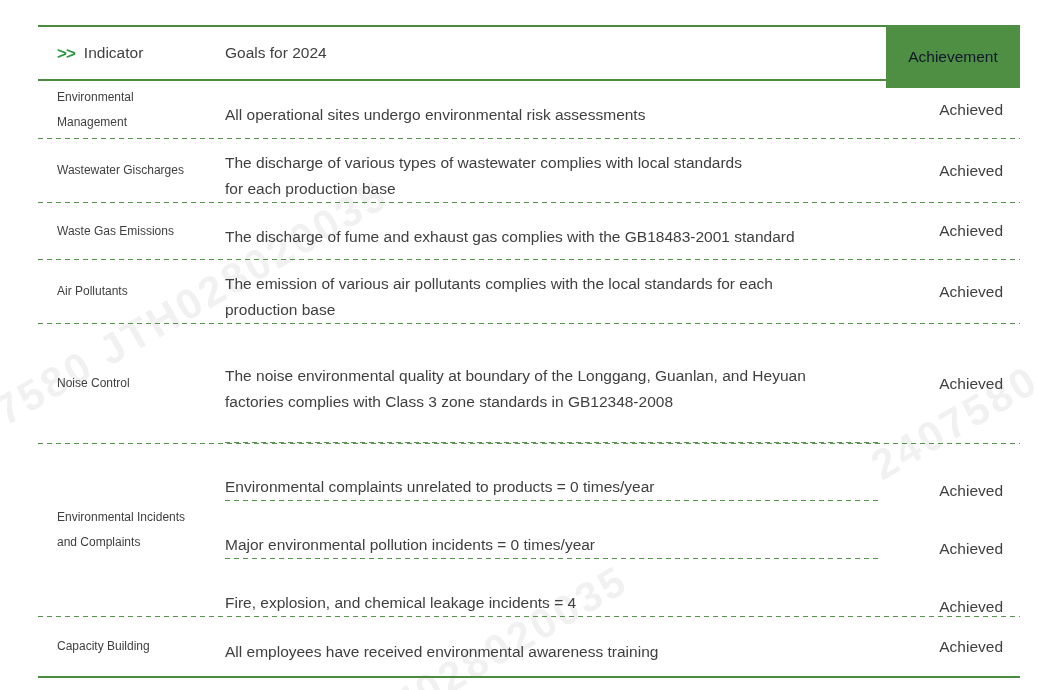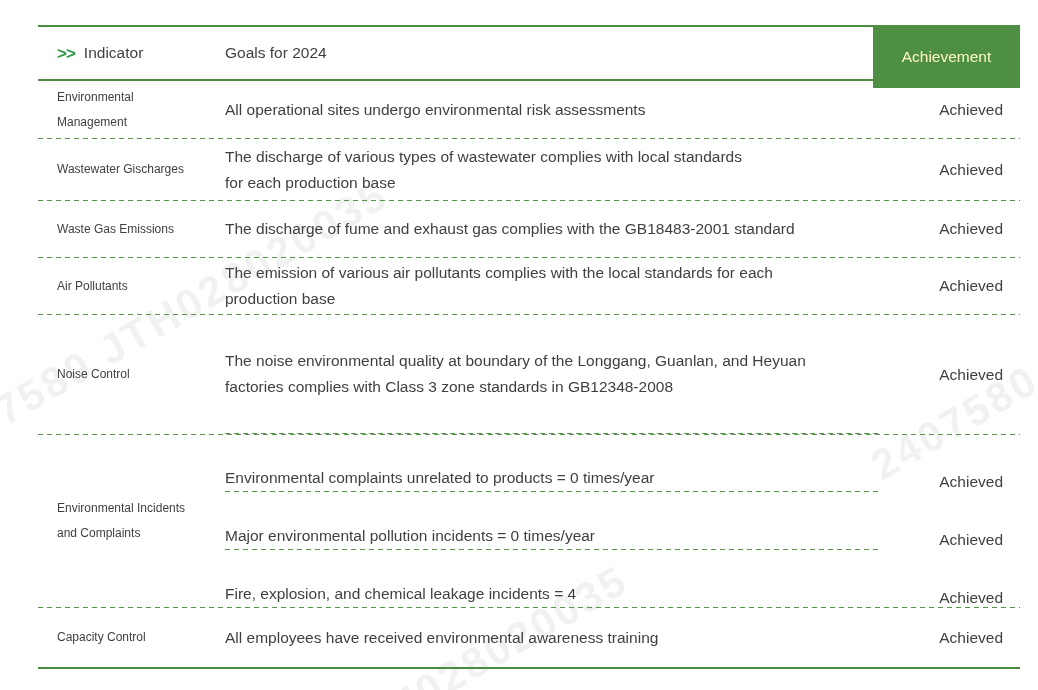--- a/index.html
+++ b/index.html
@@ -37,35 +37,35 @@
     font-size:15.5px;
   }
   .chevrons{
     color:#2e9642;font-weight:800;font-size:17px;letter-spacing:-1px;
     line-height:1;
   }
   .hdr-goals{
     flex:1;text-align:left;font-size:15.5px;
   }
   .hdr-ach{
-    position:absolute;right:0;top:-2px;width:147px;height:63px;
-    background:#4f8f44;color:#fef9c3;z-index:2;
+    position:absolute;right:0;top:-2px;width:134px;height:63px;
+    background:#4f8f44;color:#0f172a;z-index:2;
     display:flex;align-items:center;justify-content:center;
     font-size:15.5px;
   }
 
   .row{display:flex;align-items:stretch;}
   .ind-cell{
     width:187px;box-sizing:border-box;padding-left:19px;padding-right:38px;
     display:flex;align-items:center;
     font-size:12px;line-height:25px;
   }
   .goal-cell{
     flex:1;display:flex;align-items:center;
-    font-size:15.5px;line-height:26px;white-space:pre-line;
+    font-size:15.5px;line-height:26px;white-space:pre-line;margin-top:11px;
   }
   .ach-cell{
     width:142px;box-sizing:border-box;padding-right:17px;
     display:flex;align-items:center;justify-content:flex-end;
     font-size:15.5px;
   }
   .sep{
     height:1px;width:100%;
     background:repeating-linear-gradient(90deg,#55944a 0 5px,transparent 5px 9px);
   }
@@ -159,19 +159,19 @@
       <div class="subsep"></div>
       <div class="subrow sub58">
         <div class="goal-cell">Fire, explosion, and chemical leakage incidents = 4</div>
         <div class="ach-cell">Achieved</div>
       </div>
     </div>
   </div>
   <div class="sep"></div>
 
   <div class="row r7">
-    <div class="ind-cell">Capacity Control</div>
+    <div class="ind-cell">Capacity Building</div>
     <div class="goal-cell">All employees have received environmental awareness training</div>
     <div class="ach-cell">Achieved</div>
   </div>
   <div class="bottomline"></div>
 
 </div>
 
 </body></html>

